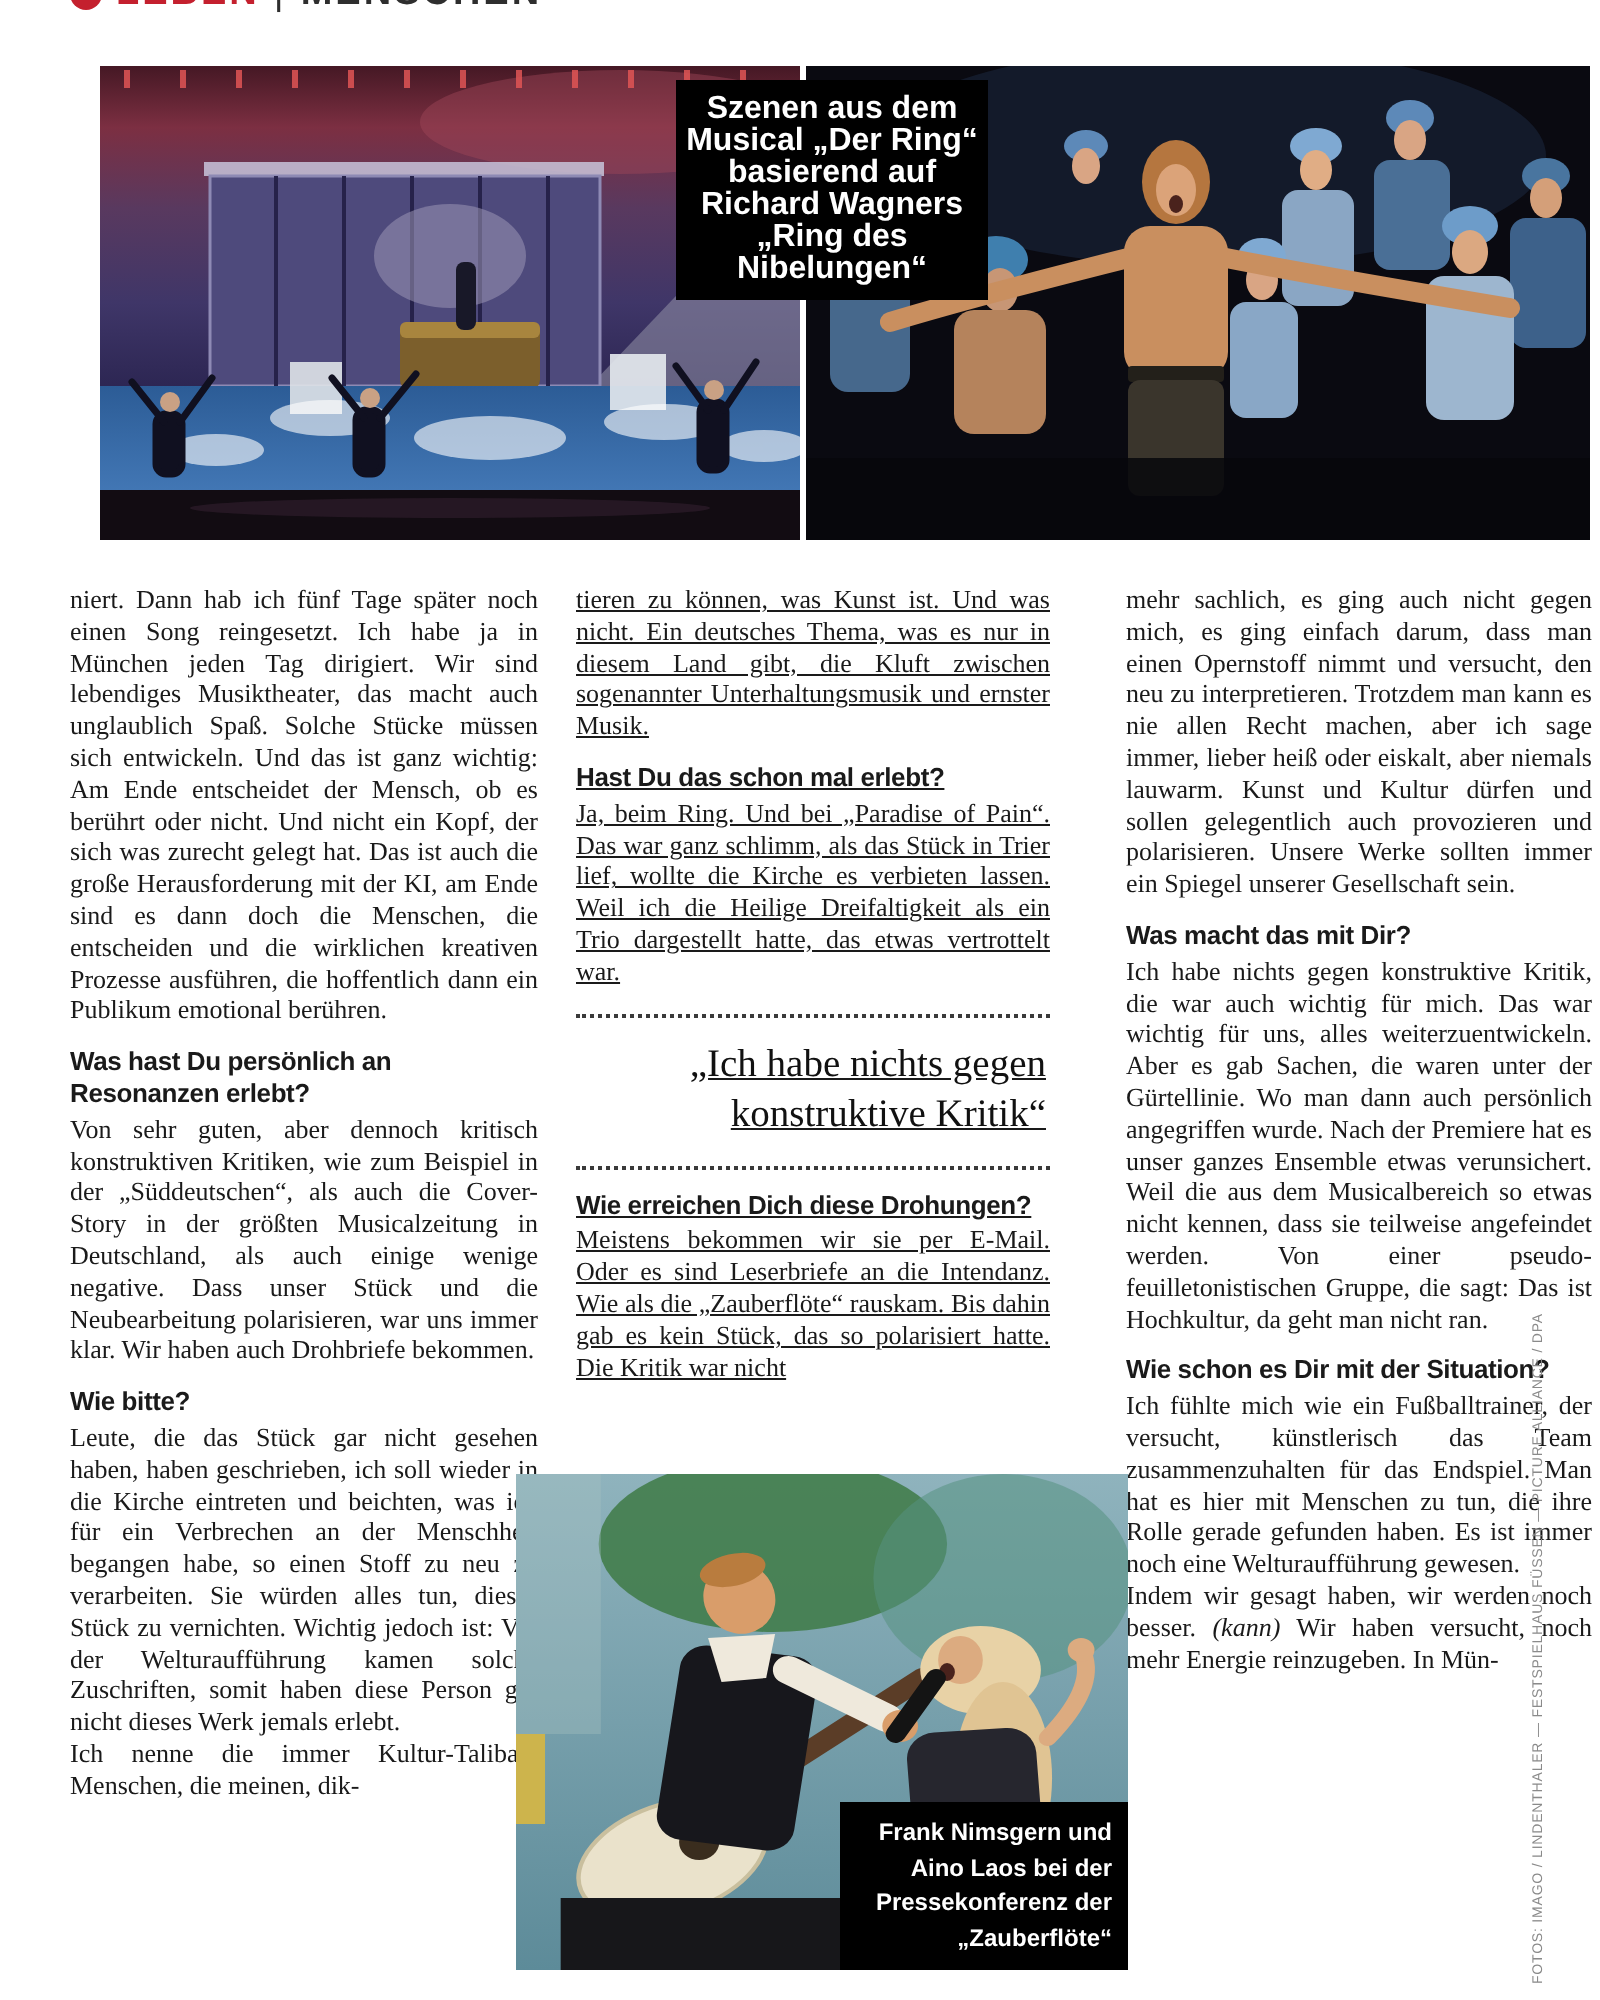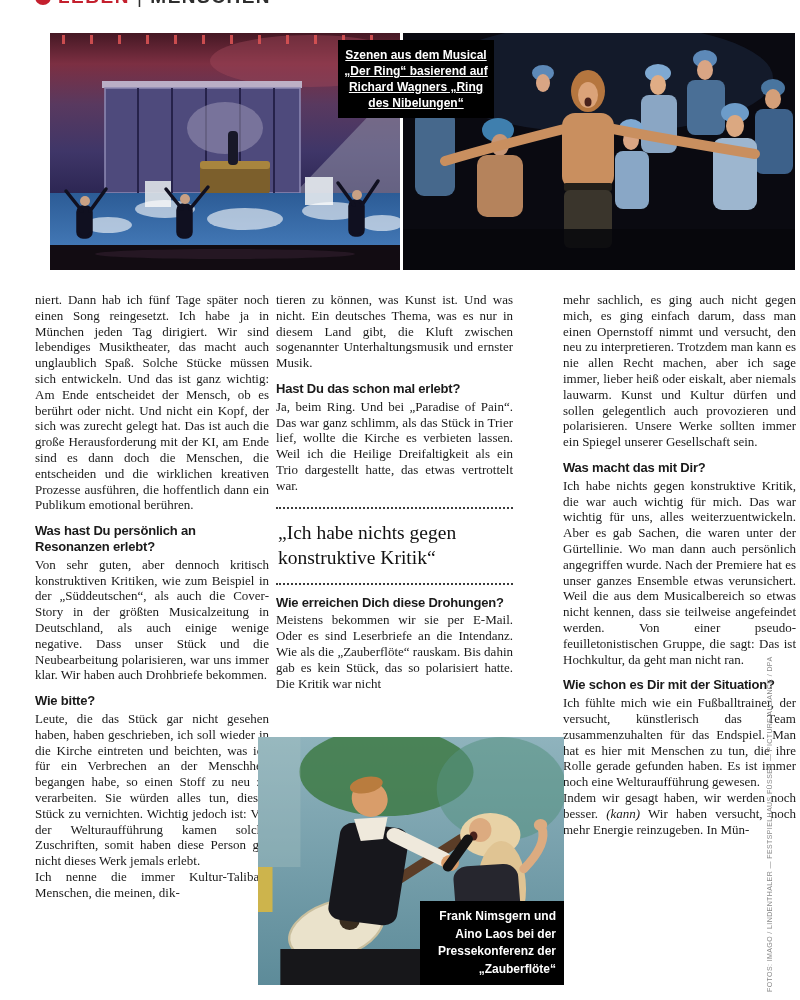--- a/index.html
+++ b/index.html
@@ -17,37 +17,37 @@
 
   
   .photo{position:absolute;overflow:hidden;}
   .photo svg{display:block;width:100%;height:100%;}
   .photo-left{left:50px;top:33px;width:350px;height:237px;}
   .photo-right{left:403px;top:33px;width:392px;height:237px;}
   .photo-bottom{left:258px;top:737px;width:306px;height:248px;}
 
   .caption-box{position:absolute;background:#000;color:#fff;
         font-family:"Liberation Sans",sans-serif;font-weight:bold;}
-  .caption-top{left:338px;top:40px;width:146px;padding:7px 5px;font-size:12px;line-height:16px;text-align:center;text-decoration:underline;}
+  .caption-top{left:338px;top:40px;width:146px;padding:7px 5px;font-size:16px;line-height:16px;text-align:center;}
   .caption-bottom{right:0;bottom:0;width:128px;padding:7px 8px;font-size:12px;line-height:17.5px;text-align:right;}
 
   
   .col{position:absolute;top:292px;}
   .col-1{left:35px;width:234px;}
-  .col-2{left:276px;width:237px;}
+  .col-2{left:288px;width:237px;text-decoration:underline;}
   .col-3{left:543px;width:233px;margin-left:20px;}
   .col p{margin:0;font-size:13px;line-height:15.8px;text-align:justify;text-justify:inter-word;}
   .col p + p{margin-top:0;}
   .q{font-family:"Liberation Sans",sans-serif;font-weight:bold;font-size:13.5px;line-height:16.5px;
         margin:10px 0 2px 0 !important;text-align:left !important;letter-spacing:-0.2px;}
   .laughs{font-style:italic;}
 
   .pull-quote{margin:13px 0 9px 0;padding:11px 2px 13px 2px;
         border-top:2px dotted #3a3a3a;border-bottom:2px dotted #3a3a3a;
-        text-align:left;font-size:19.5px;line-height:25px;color:#111;}
+        text-align:right;font-size:19.5px;line-height:25px;color:#111;}
 
   
   .credits{position:absolute;left:766px;bottom:8px;height:300px;display:flex;align-items:flex-end;
         writing-mode:vertical-rl;transform:rotate(180deg);
         font-family:"Liberation Sans",sans-serif;font-size:7px;color:#8a8a8a;letter-spacing:0.4px;white-space:nowrap;}
 </style>
 </head>
 <body>
 
 <div class="page">

